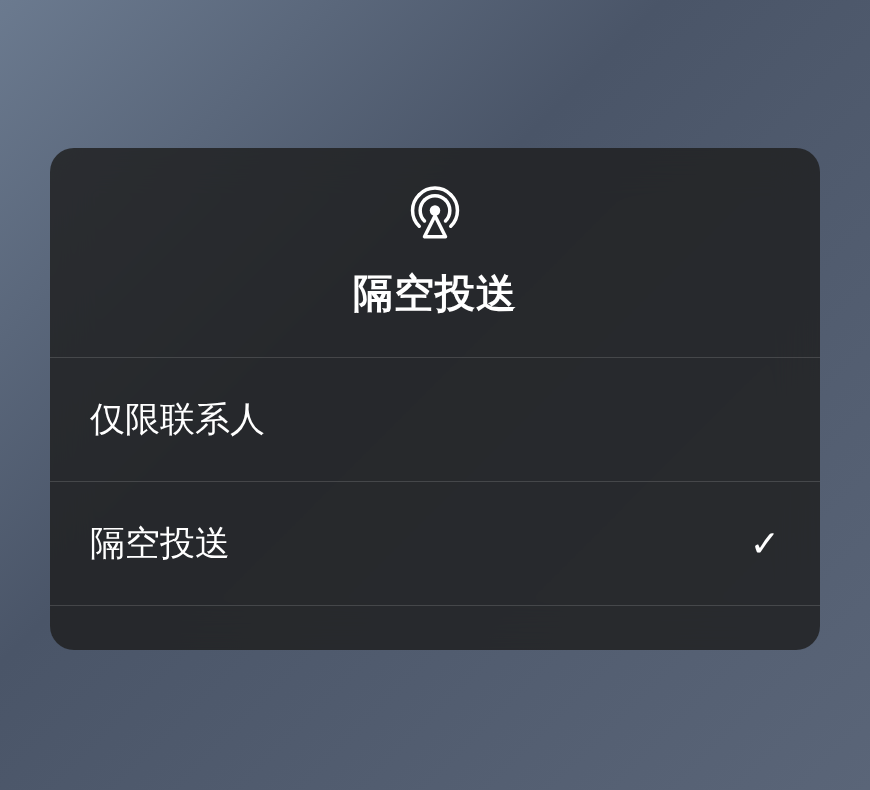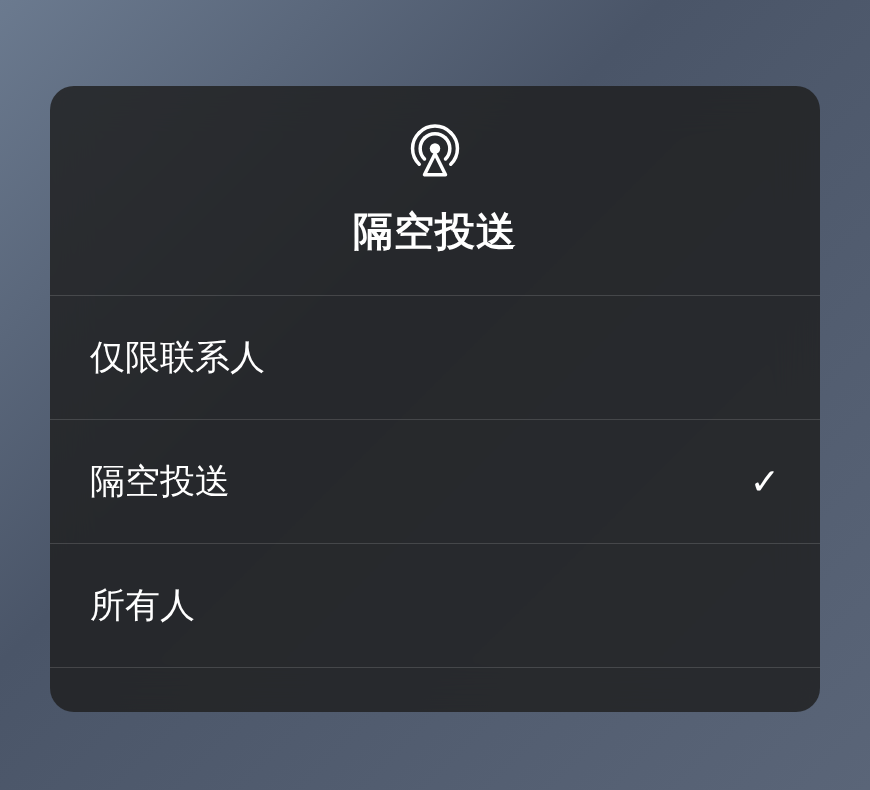--- a/index.html
+++ b/index.html
@@ -106,19 +106,15 @@
   <div class="option">
     <span class="option-label">仅限联系人</span>
     <span class="checkmark"></span>
   </div>
 
   <div class="option">
     <span class="option-label">隔空投送</span>
     <span class="checkmark">✓</span>
   </div>
 
-  <div class="option">
-    <span class="option-label">所有人</span>
-    <span class="checkmark"></span>
-  </div>
 
   <div class="bottom-space"></div>
 </div>
 
 </body></html>

